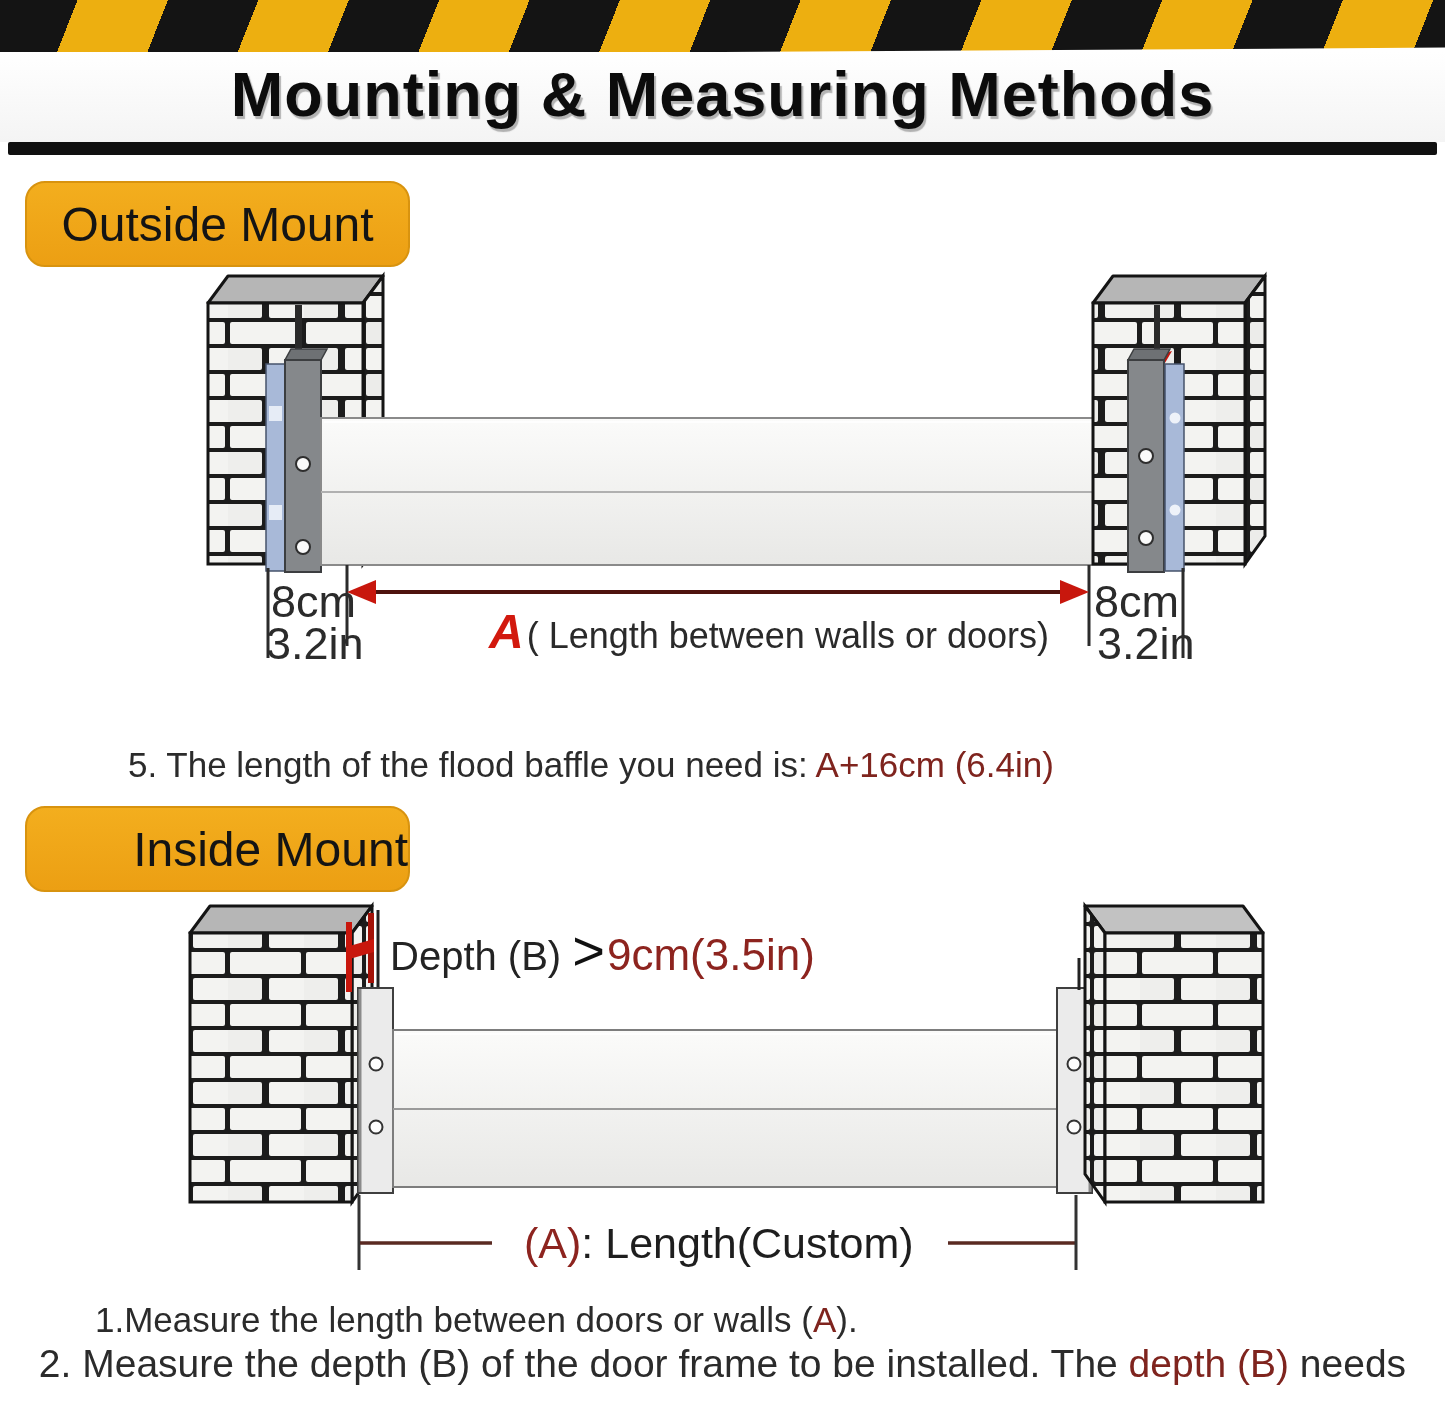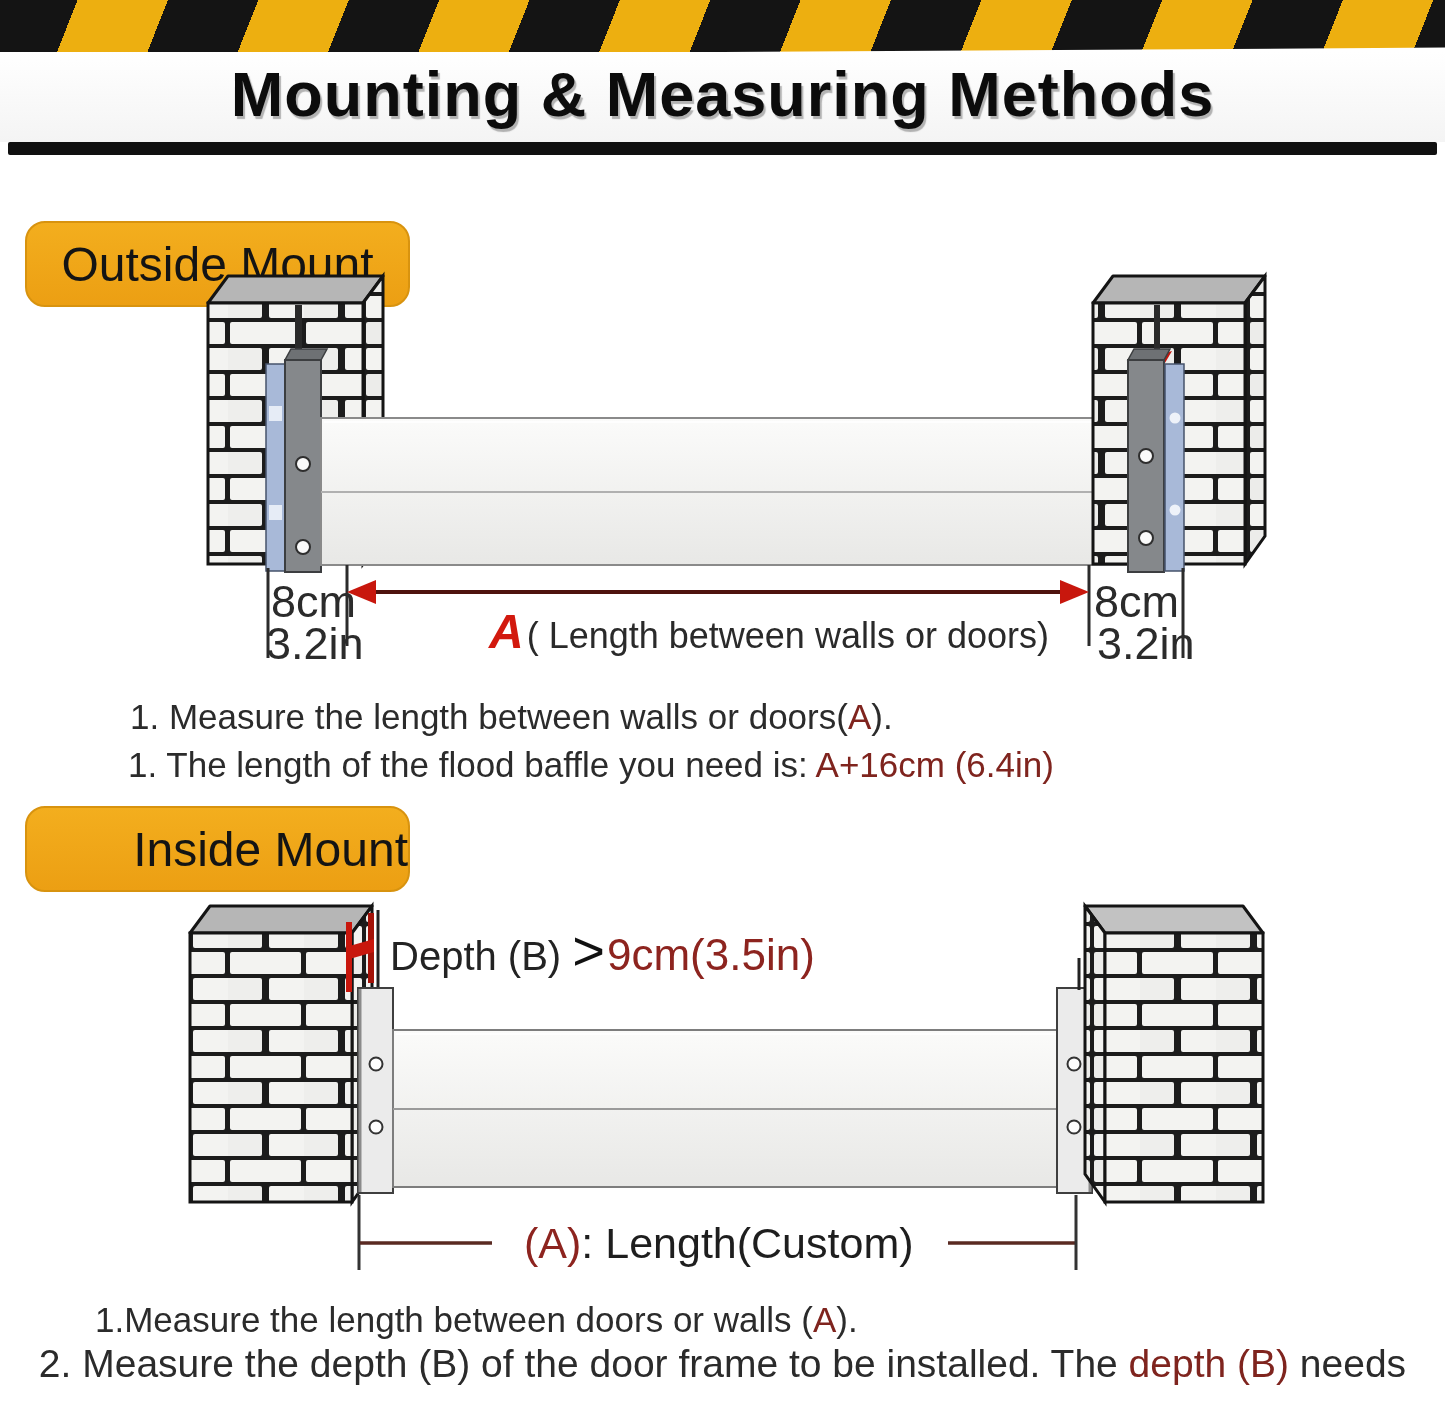--- a/index.html
+++ b/index.html
@@ -30,21 +30,21 @@
     background:#101010; border-radius:2px;
   }
   
   .badge{
     position:absolute; left:25px; width:385px; height:86px;
     background:linear-gradient(180deg,#f3ae1e,#ec9f13);
     border:2px solid #d8930f; border-radius:20px;
     display:flex; align-items:center; justify-content:center;
     font-size:48px; color:#141414; box-sizing:border-box;
   }
-  #outside-badge{top:181px;margin-top:40px;}
+  #outside-badge{top:181px;}
   #inside-badge{top:806px;justify-content:flex-end;}
   
   .diagram{position:absolute; left:0;}
   #diagram-outside{top:268px;}
   #diagram-inside{top:898px;}
   svg text{font-family:"Liberation Sans", sans-serif;}
   
   .step{
     position:absolute; font-size:35px; color:#2b2b2b; white-space:nowrap;
   }
@@ -145,22 +145,21 @@
       <polygon points="347,324 376,312 376,336" fill="#c8170d"></polygon>
       <polygon points="1089,324 1060,312 1060,336" fill="#c8170d"></polygon>
       <text x="271" y="349" font-size="45" fill="#2b2b2b">8cm</text>
       <text x="266" y="391" font-size="45" fill="#2b2b2b">3.2in</text>
       <text x="1094" y="349" font-size="45" fill="#2b2b2b">8cm</text>
       <text x="1097" y="391" font-size="45" fill="#2b2b2b">3.2in</text>
       <text x="489" y="380"><tspan font-size="48" font-weight="bold" font-style="italic" fill="#d2190e">A</tspan><tspan dx="3" font-size="36" fill="#2a2a2a">( Length between walls or doors)</tspan></text>
     </g>
   </svg>
 
-  <div class="step" id="outside-step1"><span>1. Measure the length between walls or doors(</span><span class="em">A</span><span>).</span></div>
-  <div class="step" id="outside-step2"><span>1. The length of the flood baffle you need is: </span><span class="em">A+16cm (6.4in)</span><span></span></div>
+  <div class="step" id="outside-step2"><span>5. The length of the flood baffle you need is: </span><span class="em">A+16cm (6.4in)</span><span></span></div>
 
   <svg id="diagram-inside" class="diagram" width="1445" height="388" viewBox="0 0 1445 388">
 
     <g>
       <polygon points="190,35 352,35 372,8 210,8" fill="#b6b6b6" stroke="#141414" stroke-width="3" stroke-linejoin="round"></polygon>
       <polygon points="352,35 372,8 372,276 352,304" fill="url(#brickend)" stroke="#141414" stroke-width="3"></polygon>
       <rect x="190" y="35" width="162" height="269" fill="url(#brick)" stroke="#141414" stroke-width="3"></rect>
     </g>
 
     <g>

